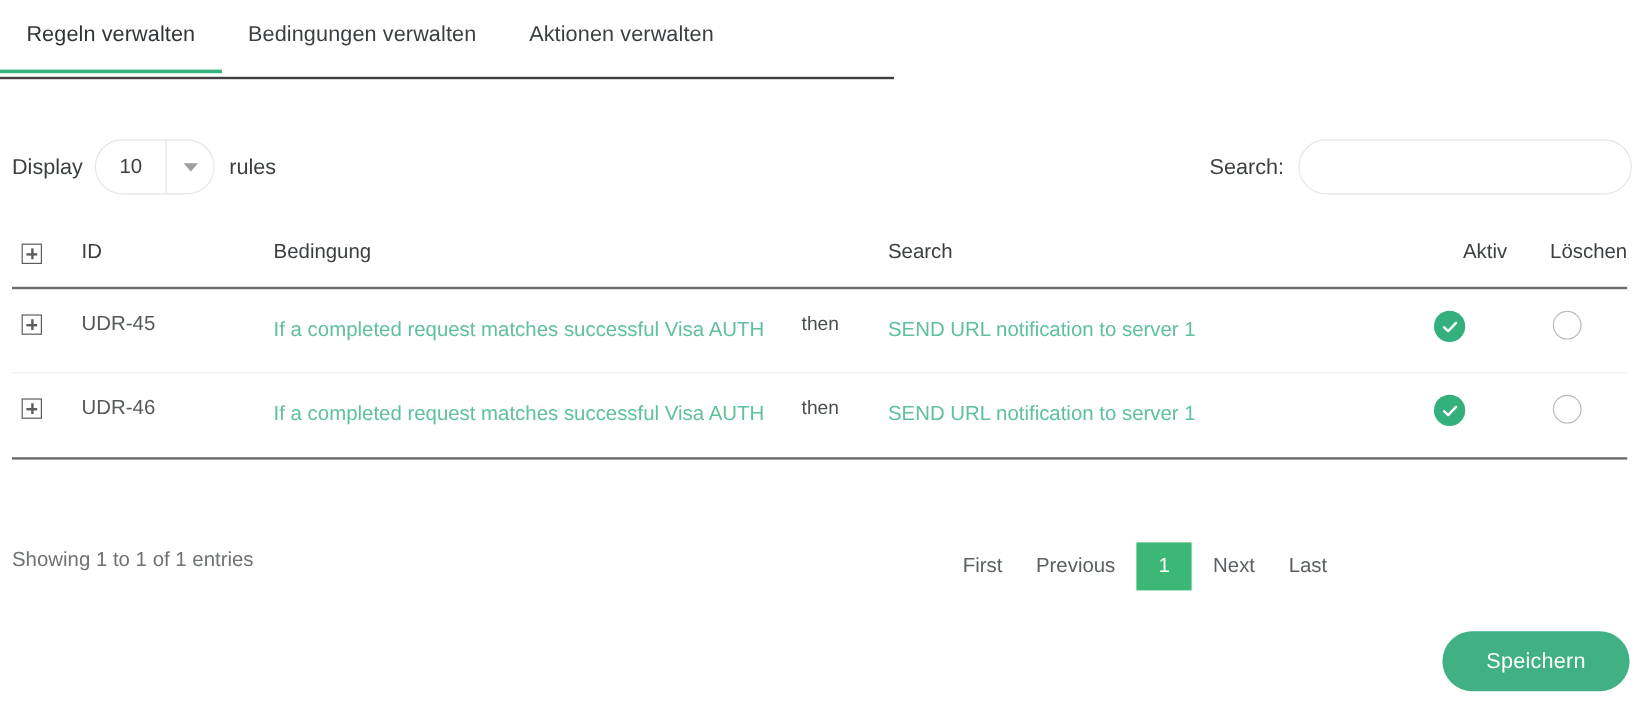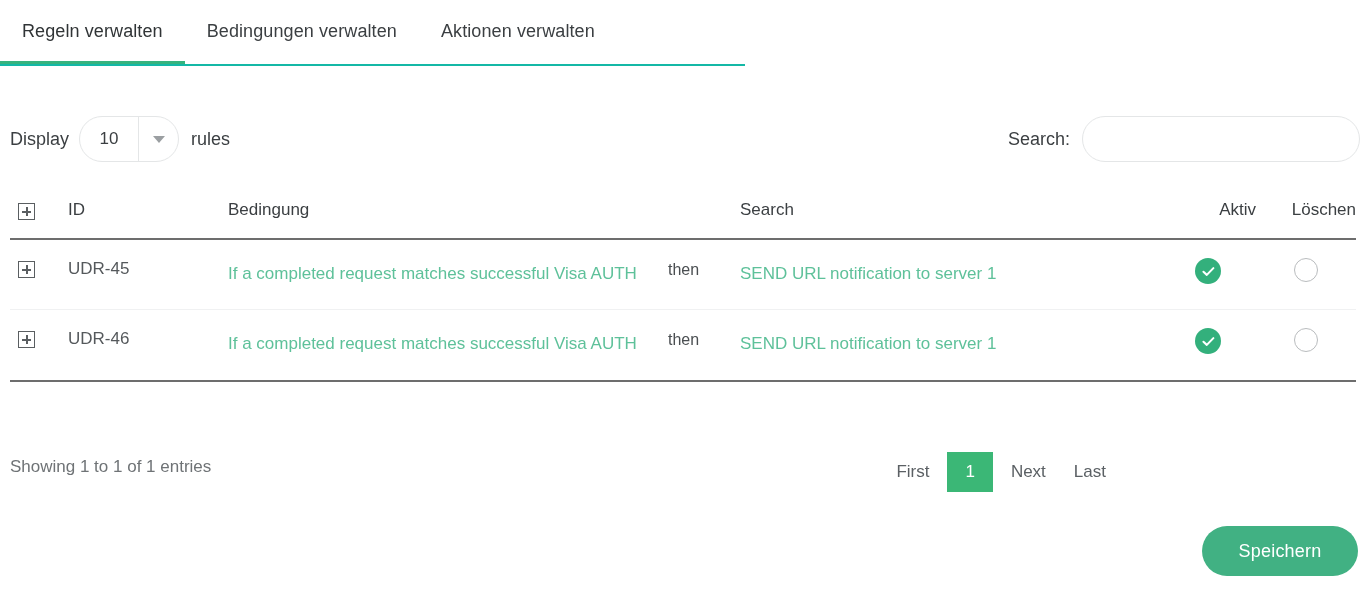--- a/index.html
+++ b/index.html
@@ -19,22 +19,22 @@
     background: #fff;
   }
 
   
   .tabs {
     position: absolute;
     left: 0; top: 0;
     width: 745px;
     height: 66px;
     display: flex;
-    align-items: center;
-    border-bottom: 2px solid #14b8a6;
+    align-items: flex-start;
+    border-bottom: 2px solid #404040;
   }
   .tab {
     position: relative;
     padding: 18px 22px 20px 22px;
     font-size: 18px;
     color: #3b3f42;
     letter-spacing: 0.1px;
     cursor: pointer;
     background: transparent;
     border: none;
@@ -364,20 +364,21 @@
         <span class="empty-circle"></span>
       </div>
     </div>
 
   </div>
 
   <div class="footer">
     <div class="showing">Showing 1 to 1 of 1 entries</div>
     <div class="pager">
       <span class="pager-link">First</span>
+      <span class="pager-link">Previous</span>
       <span class="pager-num">1</span>
       <span class="pager-link">Next</span>
       <span class="pager-link">Last</span>
     </div>
   </div>
 
   <button class="save-btn">Speichern</button>
 
 </div>
 

